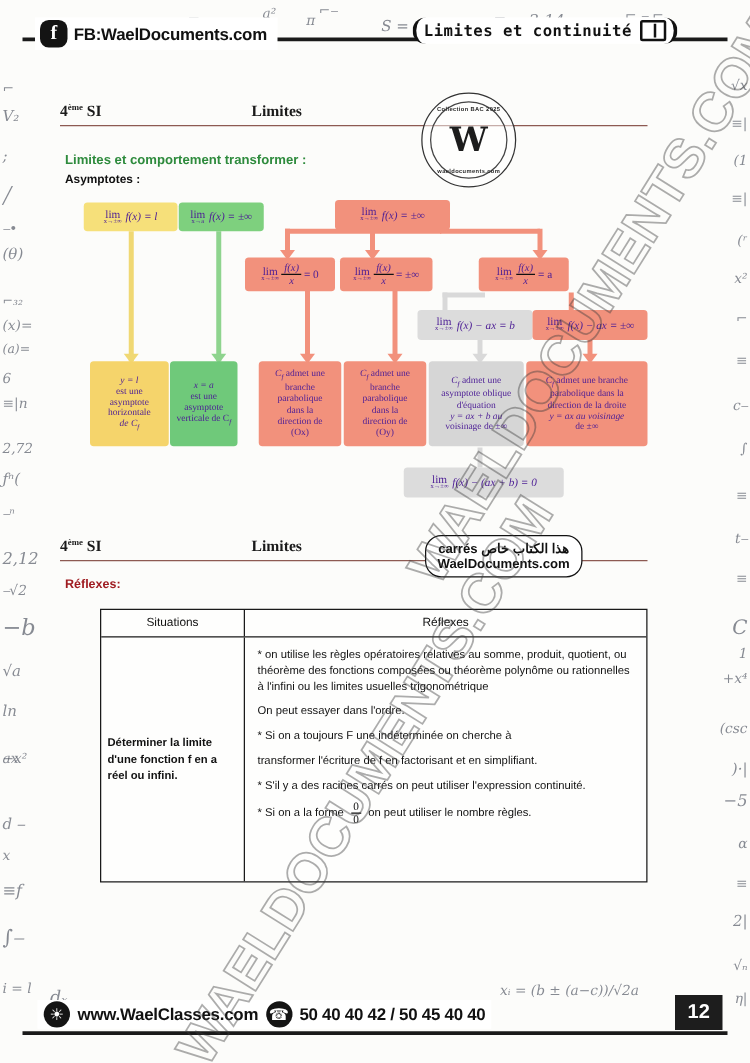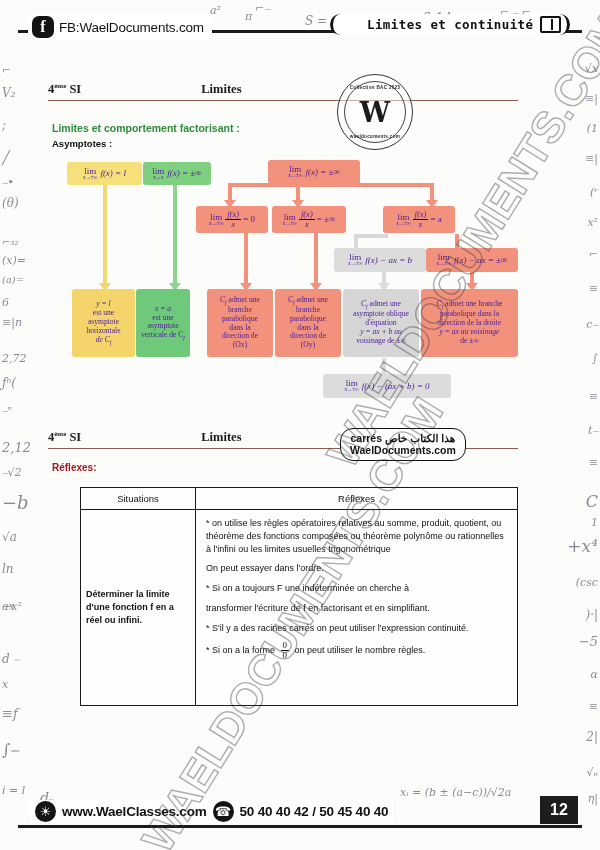--- a/index.html
+++ b/index.html
@@ -41,32 +41,32 @@
     display: flex; align-items: center; gap: 5px;
     background: #ffffff; padding: 2px 8px 2px 4px;
   }
   .fb-glyph {
     width: 22px; height: 22px; border-radius: 7px; background: #141414;
     color: #fff; font-weight: bold; font-size: 16px;
     display: flex; align-items: center; justify-content: center;
     font-family: "Liberation Serif", serif;
   }
   .fb-text {
-    font-size: 13.5px; font-weight: normal; color: #111; letter-spacing: -.2px;
+    font-size: 13.5px; font-weight: bold; color: #111; letter-spacing: -.2px;
   }
   .title-chip {
     position: absolute; left: 330px; top: 0px;
     display: flex; align-items: center; gap: 7px;
     background: #fff; padding: 2px 6px;
     border-left: 3px solid #111; border-right: 3px solid #111;
     border-radius: 14px;
   }
   .title-chip .t {
     font-family: "DejaVu Sans Mono", monospace;
-    font-size: 12.5px; font-weight: bold; color: #111; letter-spacing: .4px; margin-left: 28px;
+    font-size: 12.5px; font-weight: bold; color: #111; letter-spacing: .4px;
   }
   .book-glyph {
     width: 21px; height: 17px; border: 2.4px solid #111; border-radius: 2px;
     position: relative; background: #fff;
   }
   .book-glyph::after {
     content:""; position: absolute; left: 50%; top: 1px; bottom: 1px;
     border-left: 2.2px solid #111;
   }
 
@@ -302,21 +302,21 @@
     <div class="hand hand-right" style="top:216px;font-size:11px;text-align:right;">x²</div>
     <div class="hand hand-right" style="top:248px;font-size:11px;">⌐</div>
     <div class="hand hand-right" style="top:282px;font-size:11px;">≡</div>
     <div class="hand hand-right" style="top:318px;font-size:11px;">c⎯</div>
     <div class="hand hand-right" style="top:352px;font-size:11px;">∫</div>
     <div class="hand hand-right" style="top:390px;font-size:11px;">≡</div>
     <div class="hand hand-right" style="top:424px;font-size:11px;">t⎯</div>
     <div class="hand hand-right" style="top:456px;font-size:11px;">≡</div>
     <div class="hand hand-right" style="top:492px;font-size:16px;">C</div>
     <div class="hand hand-right" style="top:516px;font-size:11px;">1</div>
-    <div class="hand hand-right" style="top:536px;font-size:17px;">+x⁴</div>
+    <div class="hand hand-right" style="top:536px;font-size:11px;">+x⁴</div>
     <div class="hand hand-right" style="top:576px;font-size:11px;">(csc</div>
     <div class="hand hand-right" style="top:608px;font-size:12px;">)·|</div>
     <div class="hand hand-right" style="top:634px;font-size:13px;">−5</div>
     <div class="hand hand-right" style="top:668px;font-size:11px;">α</div>
     <div class="hand hand-right" style="top:700px;font-size:11px;">≡</div>
     <div class="hand hand-right" style="top:730px;font-size:12px;">2|</div>
     <div class="hand hand-right" style="top:766px;font-size:11px;">√ₙ</div>
     <div class="hand hand-right" style="top:792px;font-size:11px;">η|</div>
   </div>
 
@@ -343,21 +343,21 @@
   </div>
 
   <div class="sec" style="top:82px;">
     <div class="sec-row">
       <span class="sec-left"><span>4</span><sup>ème</sup> <span>SI</span></span>
       <span class="sec-mid">Limites</span>
     </div>
     <div class="sec-underline"></div>
   </div>
 
-  <div class="lbl-green" style="top:122px;">Limites et comportement factorisant :</div>
+  <div class="lbl-green" style="top:122px;">Limites et comportement transformer :</div>
   <div class="lbl-black" style="top:138px;">Asymptotes :</div>
 
   <div class="stamp">
     <div class="stamp-inner">
       <div class="stamp-top">Collection BAC 2025</div>
       <div class="stamp-w">W</div>
       <div class="stamp-bot">waeldocuments.com</div>
     </div>
   </div>
 

